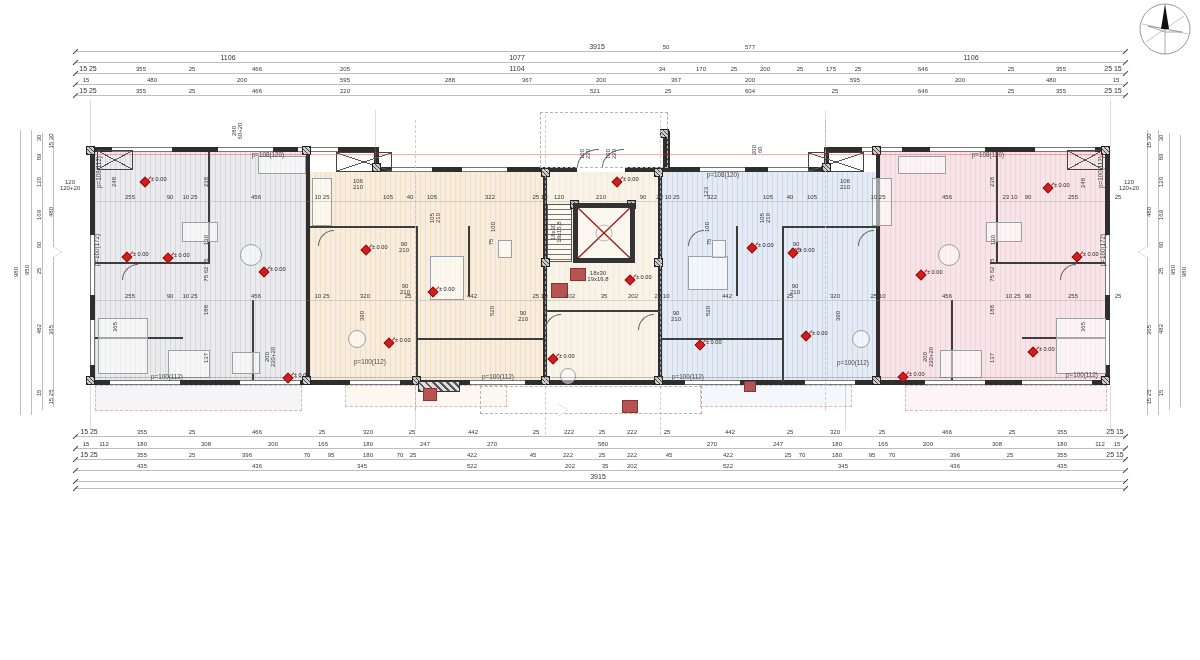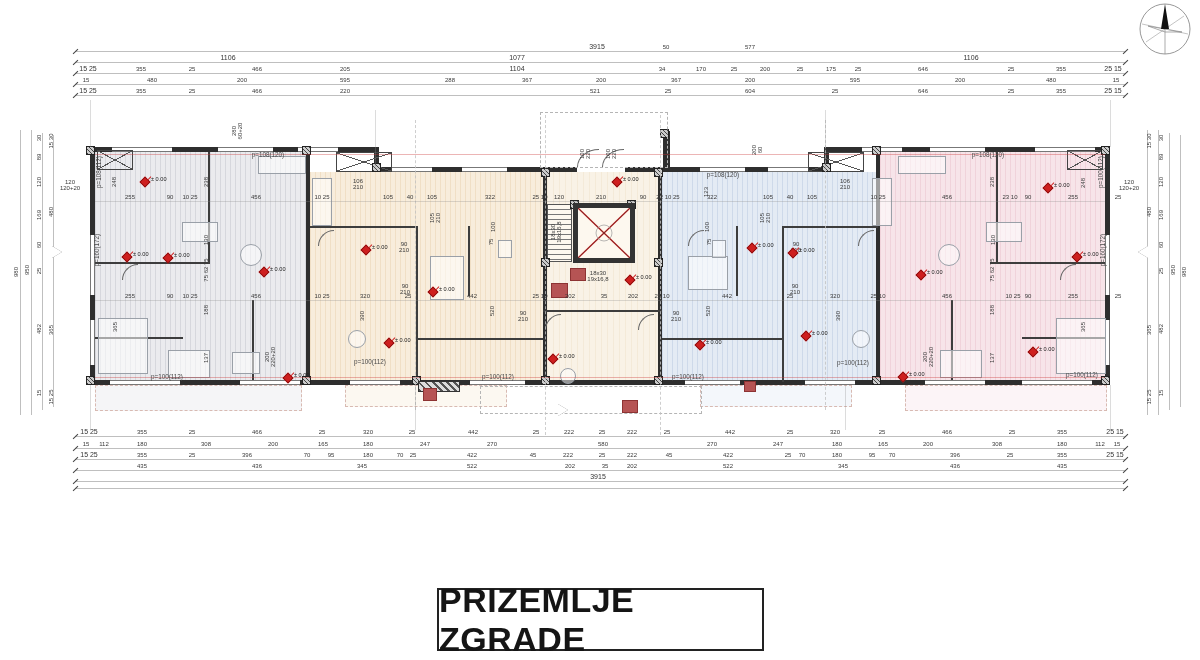--- a/index.html
+++ b/index.html
@@ -588,16 +588,13 @@
       <line x1="0" y1="0" x2="52" y2="50" stroke="#333" stroke-width=".5"></line>
       <line x1="52" y1="0" x2="0" y2="50" stroke="#333" stroke-width=".5"></line>
       <circle cx="26" cy="25" r="8" fill="none" stroke="#999" stroke-width=".7"></circle>
     </svg>
   </div>
 
   <div class="arr r" style="left:52px;top:246px;"></div>
   <div class="arr l" style="left:1138px;top:246px;"></div>
   <div class="arr r" style="left:558px;top:404px;"></div>
 
-  <div id="titlebox">
-    <span>PRIZEMLJE ZGRADE</span>
-  </div>
 </div>
 
 </body></html>

